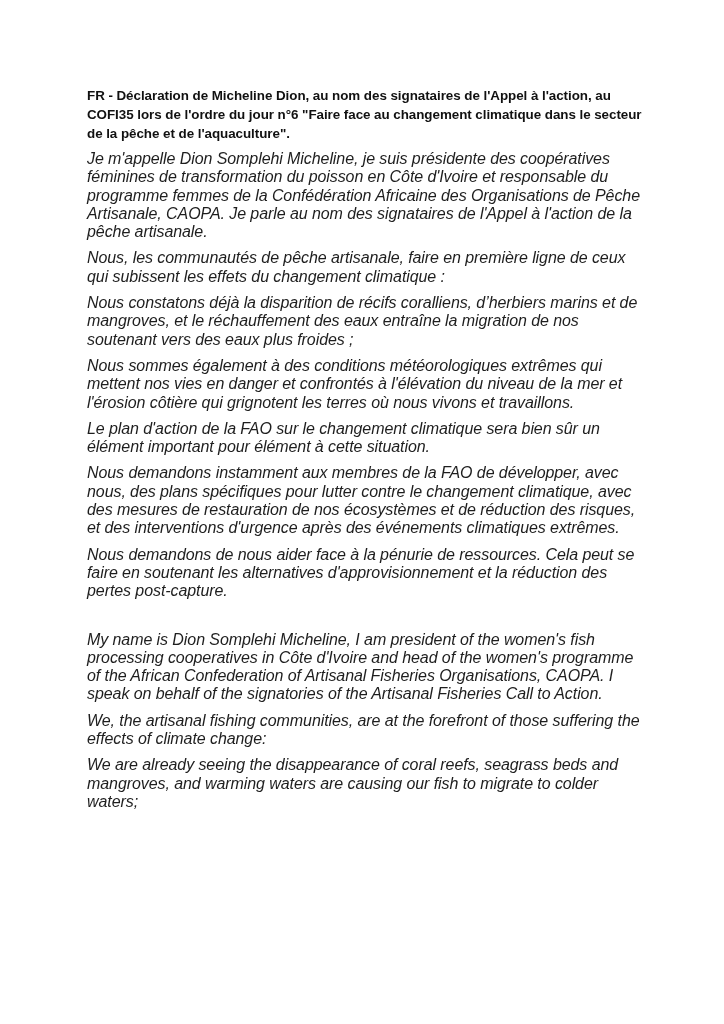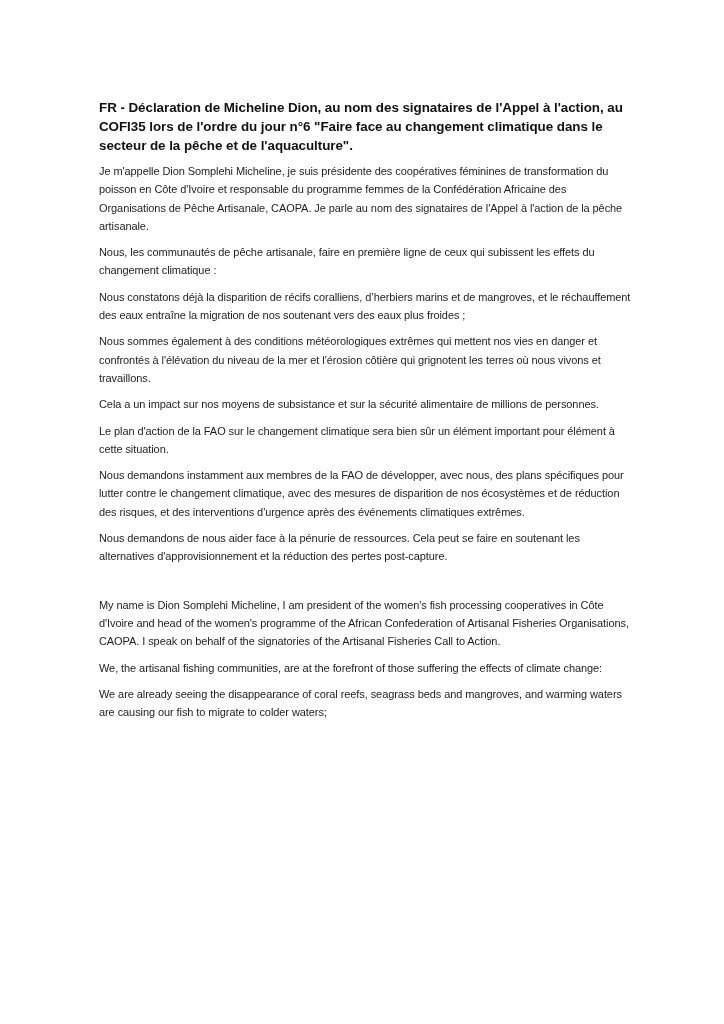--- a/index.html
+++ b/index.html
@@ -23,47 +23,47 @@
     }
     .heading {
       font-weight: bold;
       font-size: 13.4px;
       line-height: 19px;
       margin: 0 0 7px 0;
       color: #111111;
       letter-spacing: -0.05px;
     }
     .para {
-      font-size: 11px;
+      font-size: 16px;
       line-height: 18.3px;
       margin: 0 0 8px 0;
       color: #1e1e1e;
       letter-spacing: -0.08px;
+      font-style: italic;
     }
     .section {
-      margin: 12px;
+      margin: 0;
     }
     .section-en {
       margin-top: 30px;
     }
   </style>
 </head>
 <body>
 
 <div class="page">
 
   <div class="section">
     <p class="heading">FR - Déclaration de Micheline Dion, au nom des signataires de l'Appel à l'action, au COFI35 lors de l'ordre du jour n°6 "Faire face au changement climatique dans le secteur de la pêche et de l'aquaculture".</p>
     <p class="para">Je m'appelle Dion Somplehi Micheline, je suis présidente des coopératives féminines de transformation du poisson en Côte d'Ivoire et responsable du programme femmes de la Confédération Africaine des Organisations de Pêche Artisanale, CAOPA. Je parle au nom des signataires de l'Appel à l'action de la pêche artisanale.</p>
     <p class="para">Nous, les communautés de pêche artisanale, faire en première ligne de ceux qui subissent les effets du changement climatique :</p>
     <p class="para">Nous constatons déjà la disparition de récifs coralliens, d’herbiers marins et de mangroves, et le réchauffement des eaux entraîne la migration de nos soutenant vers des eaux plus froides ;</p>
     <p class="para">Nous sommes également à des conditions météorologiques extrêmes qui mettent nos vies en danger et confrontés à l'élévation du niveau de la mer et l'érosion côtière qui grignotent les terres où nous vivons et travaillons.</p>
-    <p class="para">Cela a un impact sur nos moyens de subsistance et sur la sécurité alimentaire de millions de personnes.</p>
     <p class="para">Le plan d'action de la FAO sur le changement climatique sera bien sûr un élément important pour élément à cette situation.</p>
-    <p class="para">Nous demandons instamment aux membres de la FAO de développer, avec nous, des plans spécifiques pour lutter contre le changement climatique, avec des mesures de disparition de nos écosystèmes et de réduction des risques, et des interventions d'urgence après des événements climatiques extrêmes.</p>
+    <p class="para">Nous demandons instamment aux membres de la FAO de développer, avec nous, des plans spécifiques pour lutter contre le changement climatique, avec des mesures de restauration de nos écosystèmes et de réduction des risques, et des interventions d'urgence après des événements climatiques extrêmes.</p>
     <p class="para">Nous demandons de nous aider face à la pénurie de ressources. Cela peut se faire en soutenant les alternatives d'approvisionnement et la réduction des pertes post-capture.</p>
   </div>
 
   <div class="section section-en">
     <p class="para">My name is Dion Somplehi Micheline, I am president of the women's fish processing cooperatives in Côte d'Ivoire and head of the women's programme of the African Confederation of Artisanal Fisheries Organisations, CAOPA. I speak on behalf of the signatories of the Artisanal Fisheries Call to Action.</p>
     <p class="para">We, the artisanal fishing communities, are at the forefront of those suffering the effects of climate change:</p>
     <p class="para">We are already seeing the disappearance of coral reefs, seagrass beds and mangroves, and warming waters are causing our fish to migrate to colder waters;</p>
   </div>
 
 </div>

